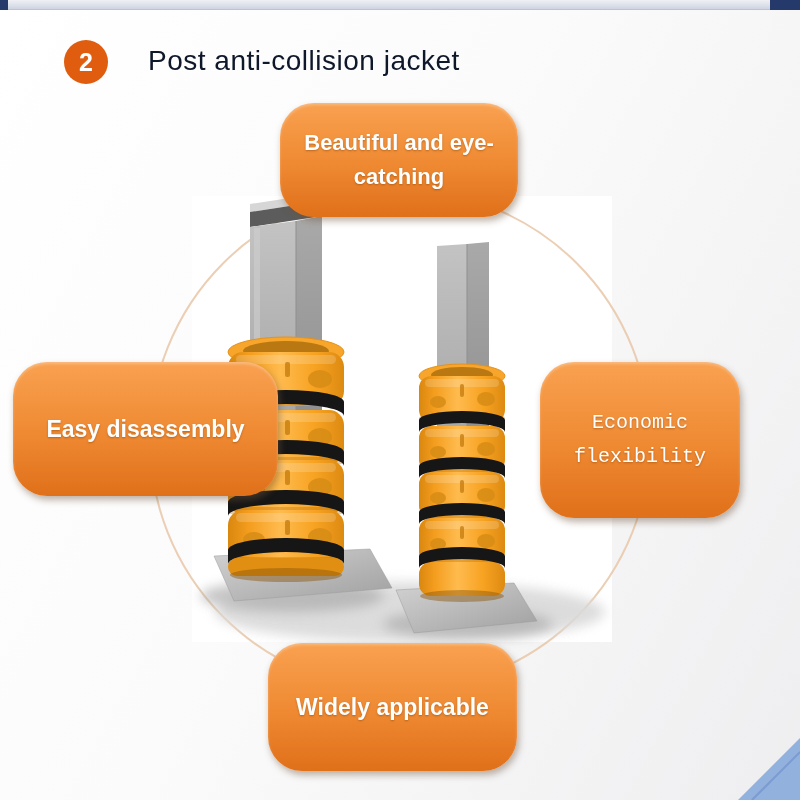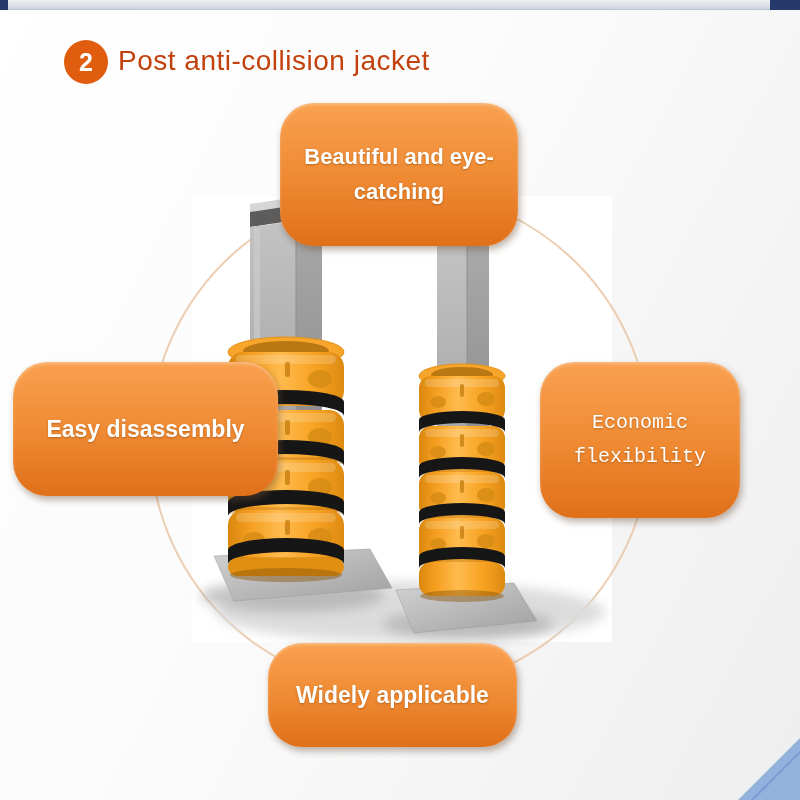--- a/index.html
+++ b/index.html
@@ -17,38 +17,38 @@
   .cap{position:absolute;top:0;height:10px;background:#25396B;}
   .cap-left{left:0;width:8px;}
   .cap-right{right:0;width:30px;}
   
   .badge{
     position:absolute;left:64px;top:40px;width:44px;height:44px;border-radius:50%;
     background:#E05C0F;color:#ffffff;font-size:25px;font-weight:700;
     display:flex;align-items:center;justify-content:center;
   }
   .slide-title{
-    position:absolute;left:118px;top:45px;
-    font-size:28px;font-weight:400;color:#c2410c;letter-spacing:.5px;white-space:nowrap;
+    position:absolute;left:148px;top:45px;
+    font-size:28px;font-weight:400;color:#0f172a;letter-spacing:.5px;white-space:nowrap;
   }
   
   .scene{position:absolute;left:0;top:0;width:800px;height:800px;}
   
   .callout{
     position:absolute;border-radius:34px;
     background:linear-gradient(180deg,#F9A150 0%,#EF8A33 52%,#E0701A 100%);
     box-shadow:2px 4px 7px rgba(110,85,60,.45), inset 0 2px 3px rgba(255,255,255,.28);
     display:flex;align-items:center;justify-content:center;text-align:center;
     color:#ffffff;
   }
   .callout span{text-shadow:0 1px 2px rgba(120,60,0,.45);}
-  .callout-top   {left:280px;top:103px;width:238px;height:143px;}
+  .callout-top   {left:280px;top:103px;width:238px;height:114px;}
   .callout-left  {left:13px; top:362px;width:265px;height:134px;}
   .callout-right {left:540px;top:362px;width:200px;height:156px;}
-  .callout-bottom{left:268px;top:643px;width:249px;height:104px;}
+  .callout-bottom{left:268px;top:643px;width:249px;height:128px;}
   .t-bold{font-weight:700;font-size:22px;line-height:1.55;max-width:212px;}
   .t-bold-1line{font-weight:700;font-size:23px;}
   .t-mono{font-family:"Liberation Mono",monospace;font-size:20px;line-height:1.7;max-width:190px;}
 </style>
 </head>
 <body>
 
 <div class="top-bar">
   <div class="cap cap-left"></div>
   <div class="cap cap-right"></div>

